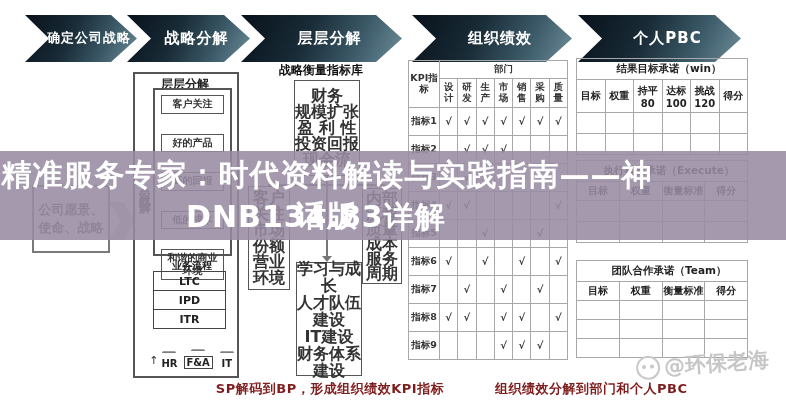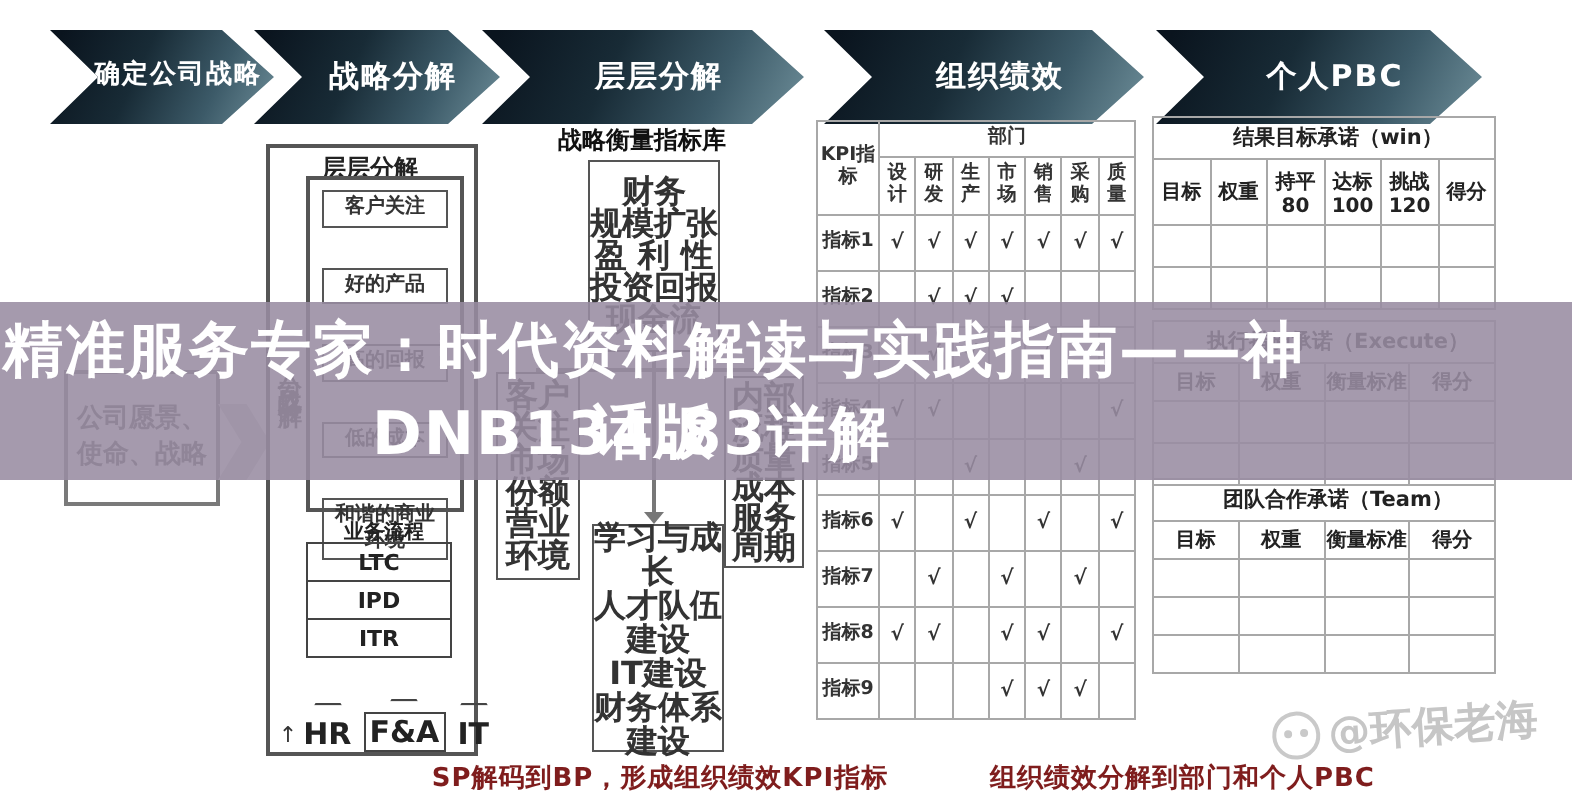--- a/index.html
+++ b/index.html
@@ -36,21 +36,21 @@
     writing-mode:vertical-lr;text-orientation:upright;font-weight:bold;font-size:12px;color:#444;letter-spacing:3px;
   }
   .subpanel{position:absolute;left:153px;top:88px;width:79px;height:168px;border:2px solid #555;box-sizing:border-box;
     display:flex;flex-direction:column;justify-content:space-between;padding:5px 6px;gap:20px;}
   .sitem{border:1.5px solid #555;font-size:10px;font-weight:bold;color:#333;text-align:center;
     padding:2px 1px;line-height:1.25;}
   .proc-label{position:absolute;left:152px;top:259px;width:80px;text-align:center;font-size:10px;font-weight:bold;color:#222;}
   .ptable{position:absolute;left:153px;top:271px;width:73px;border-collapse:collapse;table-layout:fixed;}
   .ptable td{border:1.8px solid #444;text-align:center;font-size:11px;font-weight:bold;height:18px;color:#222;padding:0;}
   .supports{position:absolute;left:148px;top:348px;width:88px;display:flex;justify-content:center;gap:6px;align-items:flex-end;}
-  .support{display:flex;flex-direction:column;align-items:center;font-size:15px;font-weight:bold;color:#222;}
+  .support{display:flex;flex-direction:column;align-items:center;font-size:10px;font-weight:bold;color:#222;}
   .roof{width:16px;height:7px;border-top:2px solid #444;transform:perspective(8px) rotateX(30deg);margin-bottom:-1px;}
   .support.boxed .lbl{border:1.5px solid #444;padding:0 2px;}
   .uparrow{font-size:11px;color:#333;margin-right:-3px;align-self:flex-end;padding-bottom:2px;}
 
   
   .lib-title{position:absolute;left:246px;top:62px;width:150px;text-align:center;font-size:12px;font-weight:bold;color:#111;}
   .mbox{position:absolute;border:1.8px solid #555;box-sizing:border-box;display:flex;align-items:center;justify-content:center;
     text-align:center;white-space:pre-line;font-size:16px;font-weight:600;color:#333;}
   .finance{left:294px;top:80px;width:66px;height:96px;line-height:16px;}
   .customer{left:248px;top:186px;width:42px;height:104px;line-height:16px;}
@@ -78,21 +78,21 @@
   .pbc{position:absolute;width:172px;border-collapse:collapse;table-layout:fixed;}
   .pbc th,.pbc td{border:1px solid #a8a8a8;color:#222;padding:0;text-align:center;}
   .pbc .ptitle{height:20px;font-size:10.5px;font-weight:bold;padding-left:14px;}
   .pbc .phead th{font-size:10px;white-space:pre-line;font-weight:bold;}
   .pbc-win{left:576px;top:58px;}
   .pbc-win .phead th{height:32px;}
   .pbc-win .erow td{height:20px;}
   .pbc-exec{left:576px;top:160px;}
   .pbc-exec .phead th{height:18px;}
   .pbc-exec .erow td{height:20px;}
-  .pbc-team{left:576px;top:239px;border-radius:12px;}
+  .pbc-team{left:576px;top:260px;border-radius:12px;}
   .pbc-team .phead th{height:18px;}
   .pbc-team .erow td{height:18px;}
   .pbc-exec th:nth-child(3),.pbc-team th:nth-child(3){width:46%;}
   .pbc-exec th:nth-child(1),.pbc-team th:nth-child(1),
   .pbc-exec th:nth-child(2),.pbc-team th:nth-child(2),
   .pbc-exec th:nth-child(4),.pbc-team th:nth-child(4){width:18%;}
 
   
   .cap{position:absolute;top:380px;font-size:13px;font-weight:bold;color:#7f1d1d;letter-spacing:0.5px;}
   .cap-left{left:180px;width:300px;text-align:center;}

